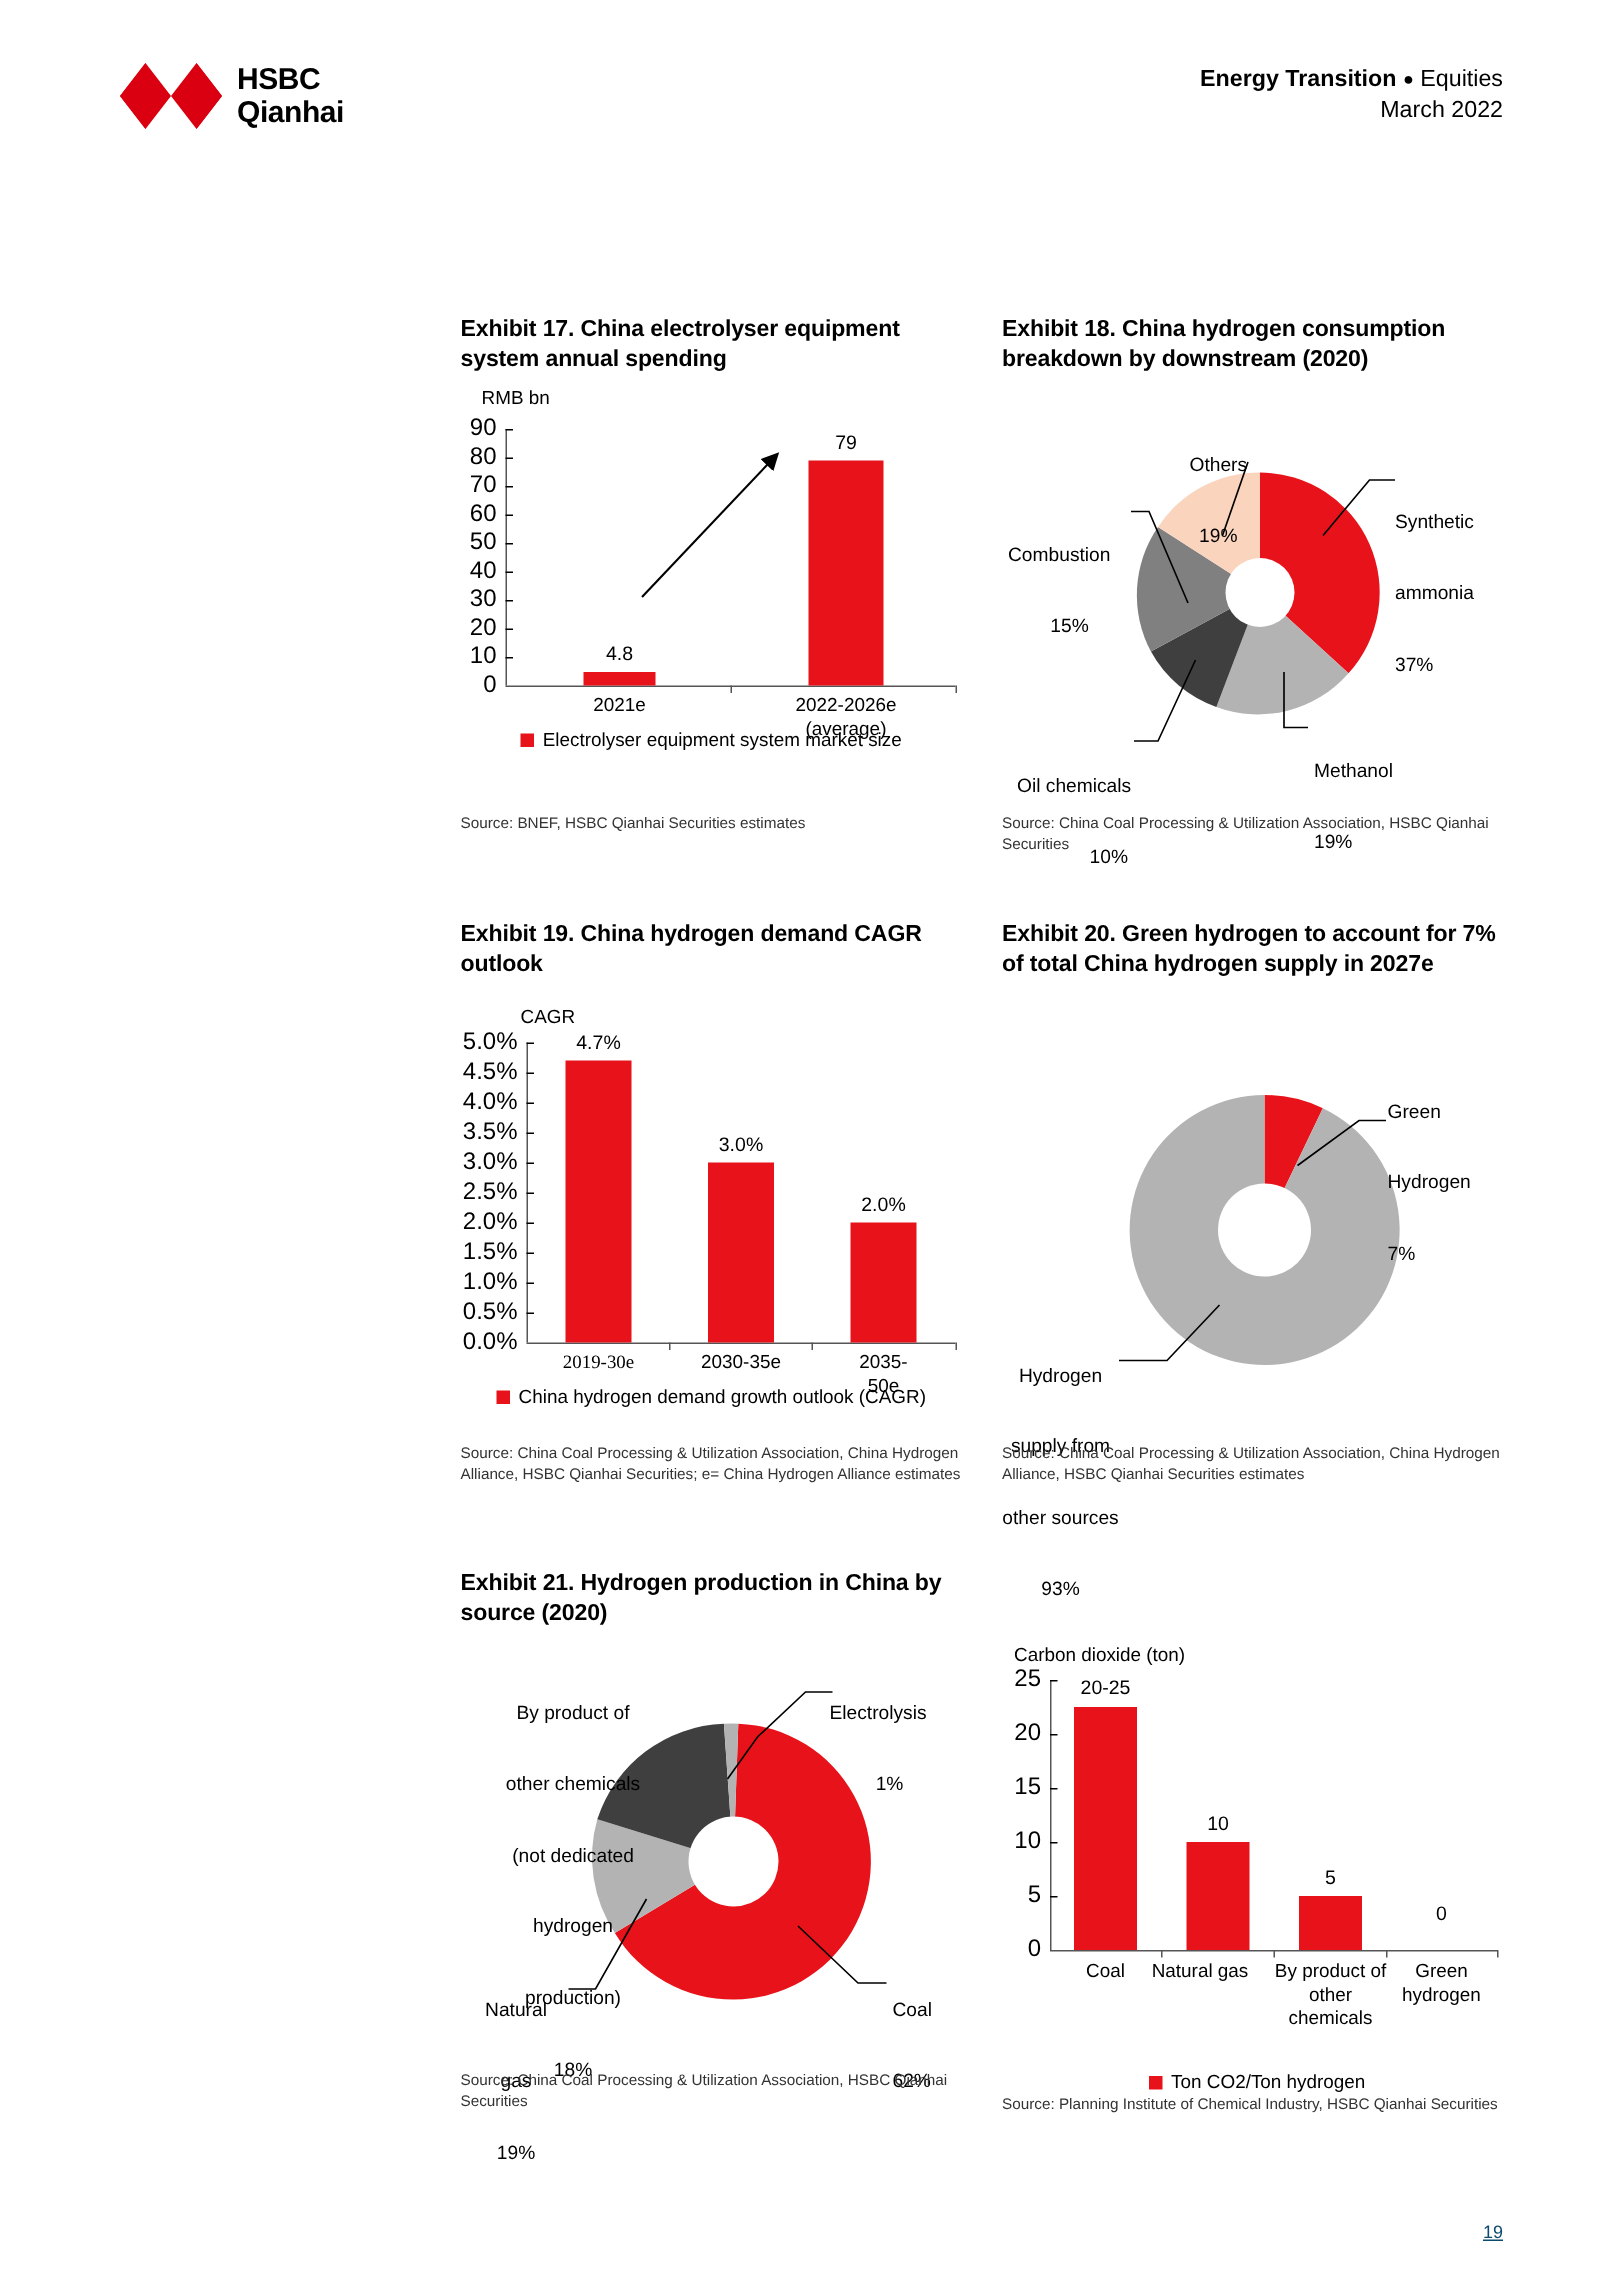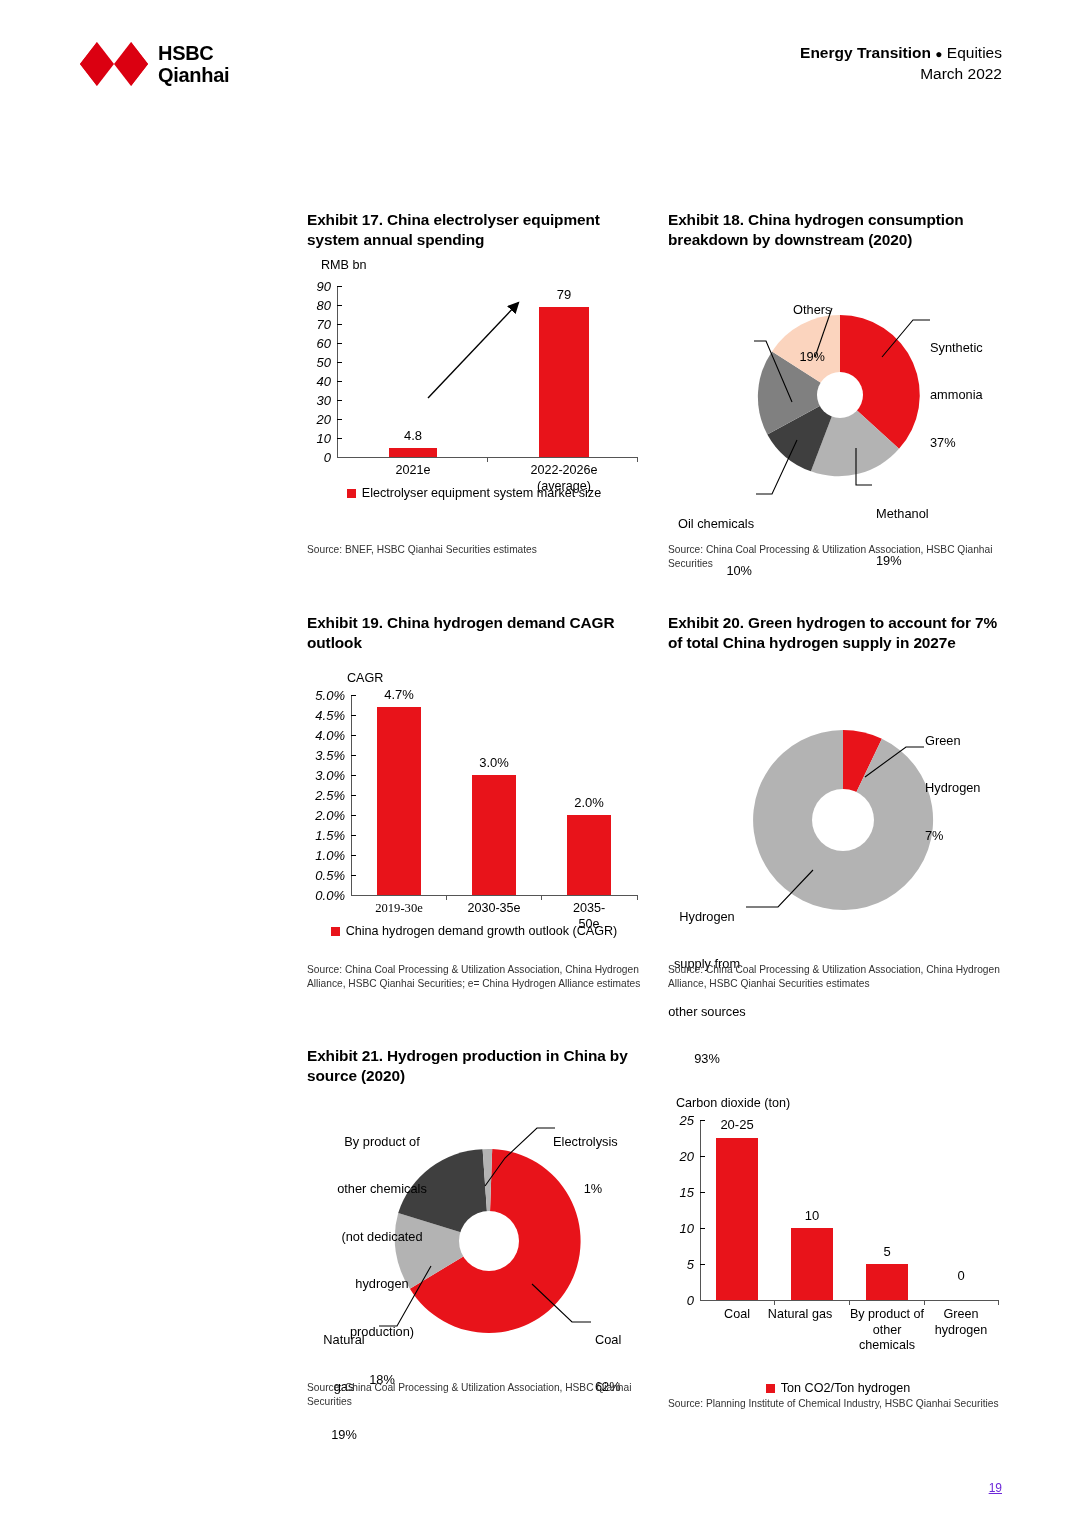--- a/index.html
+++ b/index.html
@@ -32,22 +32,22 @@
   }
   .ex-source{
     font-size:10.2px;color:#333;line-height:1.38;
   }
   .chart-area{position:relative;}
 
   
   .bc{position:relative;}
   .bc .axis-title{position:absolute;font-size:12.6px;}
   .bc .ytick{
-    position:absolute;right:0;font-size:13px;text-align:right;
-    transform:translateY(-50%);white-space:nowrap;font-style:italic;
+    position:absolute;right:0;font-size:16px;text-align:right;
+    transform:translateY(-50%);white-space:nowrap;
   }
   .bc .tickmark{position:absolute;height:1px;background:#000;width:5px;}
   .bc .yaxis{position:absolute;width:1px;background:#555;}
   .bc .xaxis{position:absolute;height:1px;background:#555;}
   .bc .bar{position:absolute;background:#E8131A;}
   .bc .barlabel{
     position:absolute;font-size:13px;text-align:center;
     transform:translateX(-50%);white-space:nowrap;
   }
   .bc .xcat{
@@ -61,21 +61,21 @@
   }
   .legend .swatch{width:9px;height:9px;background:#E8131A;display:inline-block;}
 
   
   .pie-label{
     position:absolute;font-size:12.8px;line-height:1.24;white-space:pre;
   }
   .pie-svg{position:absolute;}
   
   .page-num{
-    position:absolute;right:78px;bottom:32px;font-size:12px;color:#6d28d9;text-decoration:underline;
+    position:absolute;right:78px;bottom:32px;font-size:12px;color:#0c4a6e;text-decoration:underline;
   }
 </style>
 </head>
 <body>
 
 <div class="page-header">
   <div class="logo-wrap">
     <svg class="hsbc-hex" viewBox="0 0 136 88">
       <polygon points="0,44 34,0 102,0 136,44 102,88 34,88" fill="#DB0011"></polygon>
       <polygon points="34,0 102,0 68,44" fill="#ffffff"></polygon>
@@ -185,20 +185,24 @@
       <div>ammonia</div>
       <div>37%</div>
     </div>
     <div class="pie-label" style="left:208px;top:212px;">
       <div>Methanol</div>
       <div>19%</div>
     </div>
     <div class="pie-label" style="left:10px;top:222px;text-align:left;">
       <div>Oil chemicals</div>
       <div style="text-align:right;width:74px;">10%</div>
+    </div>
+    <div class="pie-label" style="left:4px;top:68px;">
+      <div>Combustion</div>
+      <div style="text-align:center;width:82px;">15%</div>
     </div>
     <div class="pie-label" style="left:125px;top:8px;text-align:center;">
       <div>Others</div>
       <div>19%</div>
     </div>
   </div>
 
   <div class="ex-source" style="position:absolute;left:0;top:333px;width:345px;">Source: China Coal Processing &amp; Utilization Association, HSBC Qianhai Securities</div>
 </div>
 

